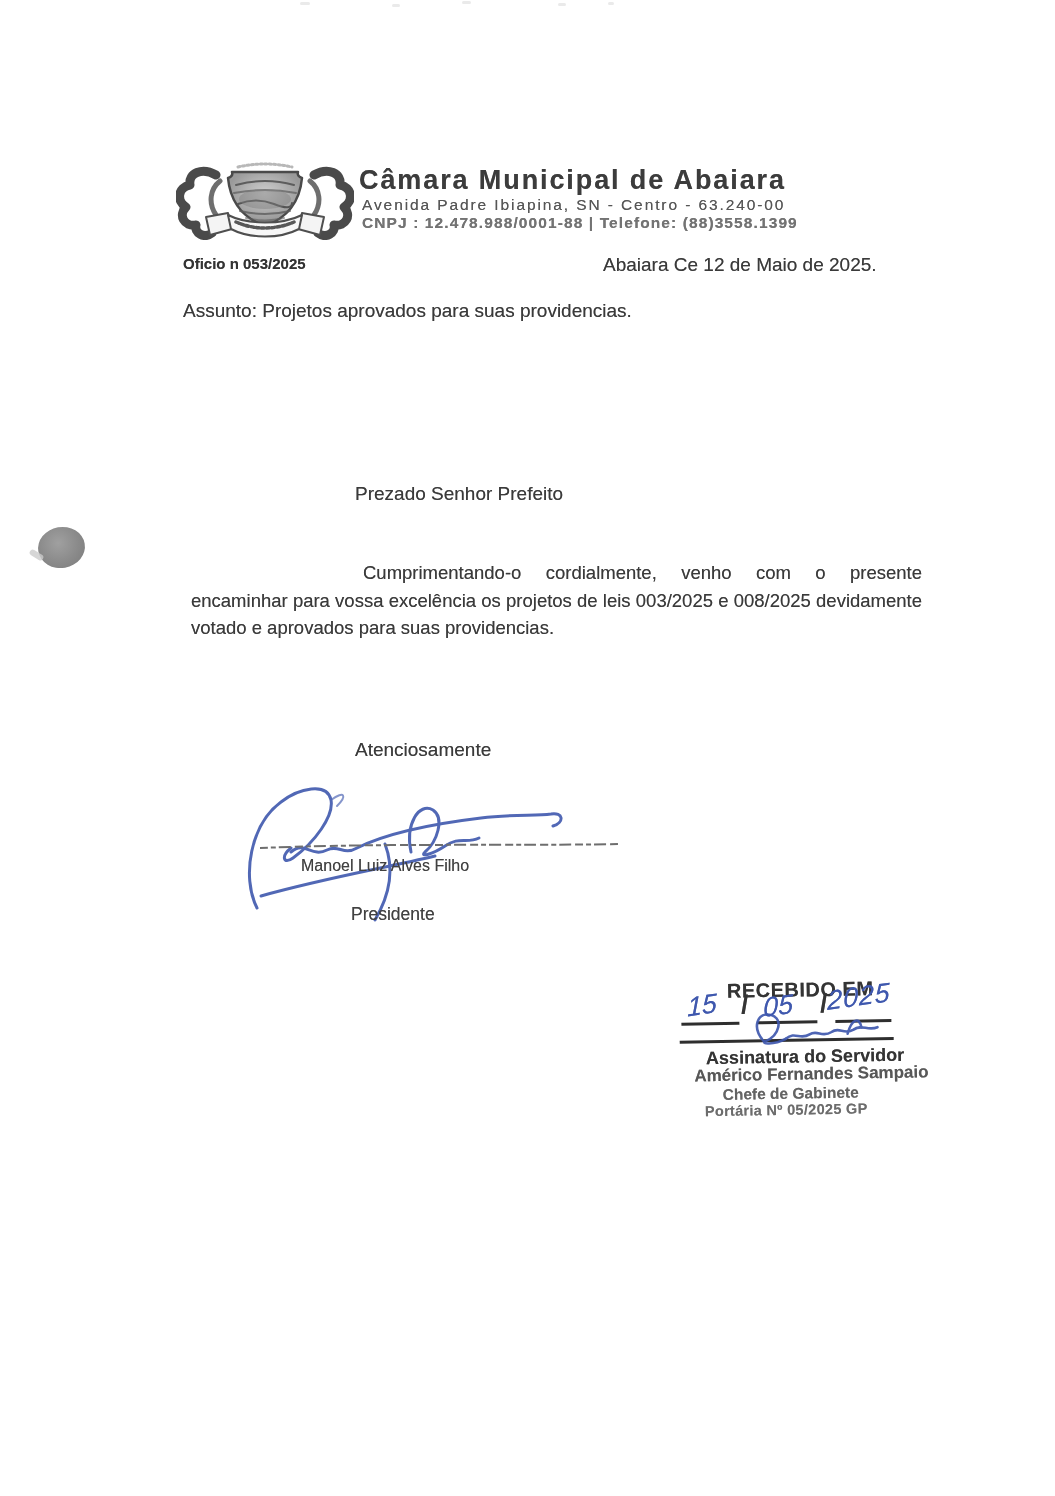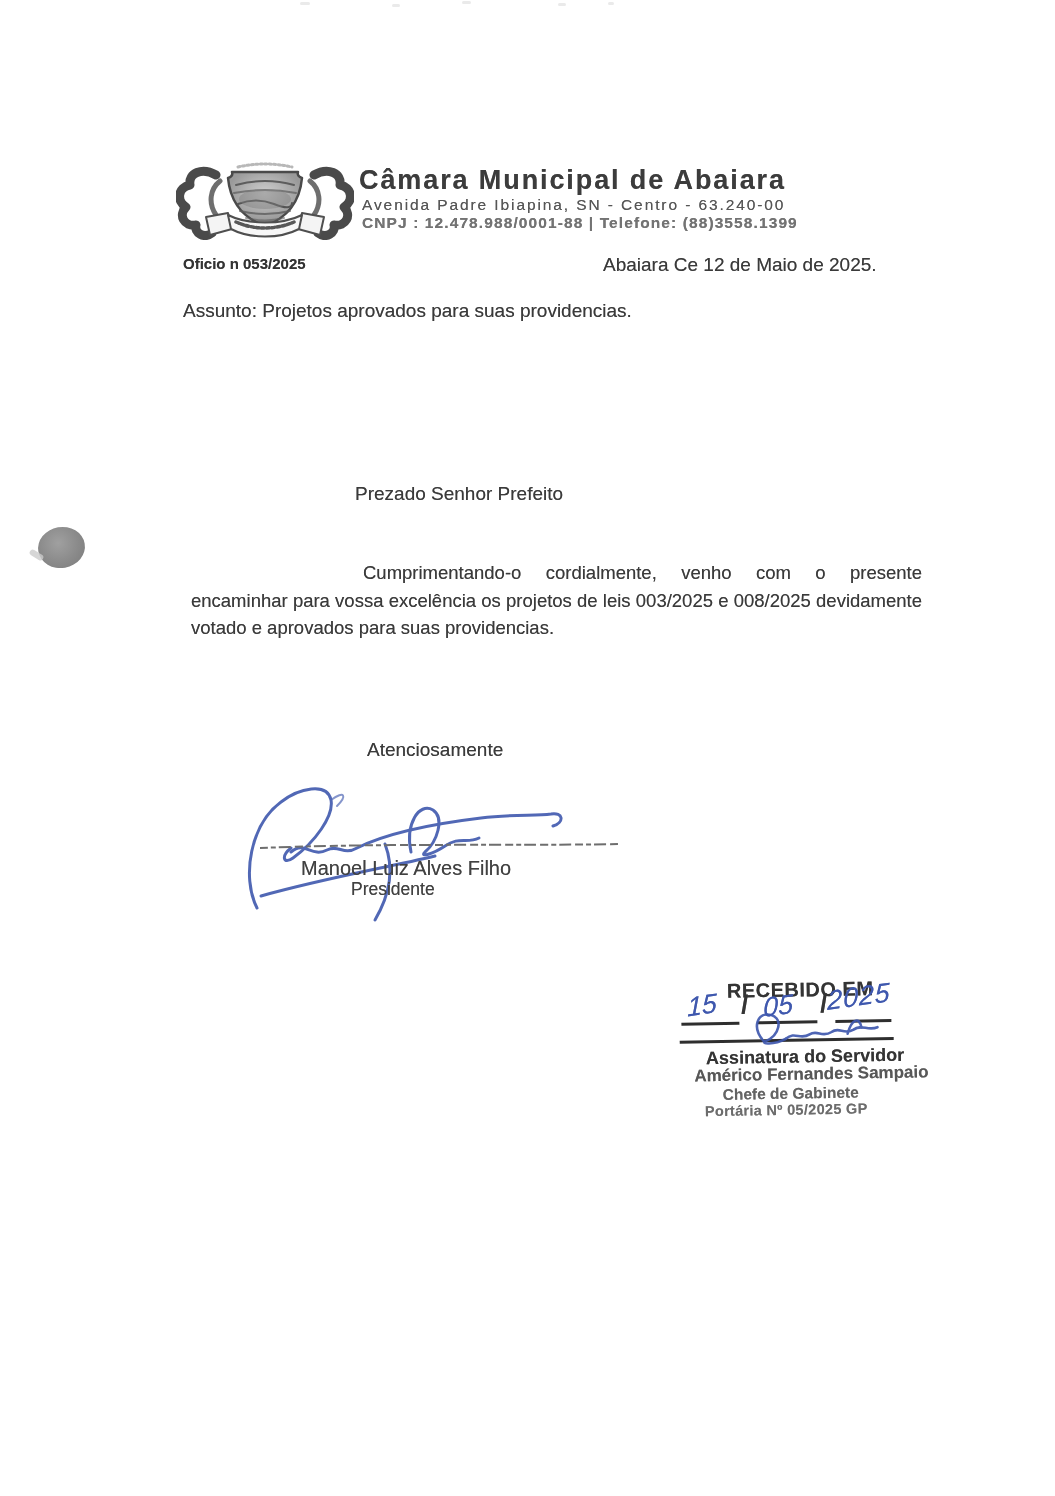--- a/index.html
+++ b/index.html
@@ -28,26 +28,26 @@
   .city-date{position:absolute;left:583px;top:254px;font-size:19px;color:#3a3a3a;margin-left:20px;}
   .subject{position:absolute;left:183px;top:300px;font-size:19px;color:#3a3a3a;}
 
   .addr{position:absolute;left:183px;top:373px;font-size:18.5px;line-height:21.5px;color:#3a3a3a;}
   .greeting{position:absolute;left:355px;top:483px;font-size:19px;color:#3a3a3a;}
 
   .para{position:absolute;left:183px;width:731px;font-size:18.5px;color:#3a3a3a;margin:8px;
         text-align:justify;text-indent:172px;}
   .p1{top:551px;line-height:27.5px;}
   .p2{top:641px;line-height:29px;}
-  .closing{position:absolute;left:355px;top:739px;font-size:19px;color:#3a3a3a;margin-left:12px;}
+  .closing{position:absolute;left:355px;top:739px;font-size:19px;color:#3a3a3a;}
 
   .sig-svg{position:absolute;left:235px;top:776px;width:450px;height:150px;overflow:visible;}
   .sig-line{position:absolute;left:258px;top:840px;width:364px;height:12px;overflow:visible;}
-  .sig-name{position:absolute;left:301px;top:857px;font-size:20px;color:#414141;}
-  .sig-title{position:absolute;left:351px;top:879px;font-size:17.5px;color:#414141;}
+  .sig-name{position:absolute;left:301px;top:857px;font-size:16px;color:#414141;}
+  .sig-title{position:absolute;left:351px;top:904px;font-size:17.5px;color:#414141;}
 
   
   .stamp{position:absolute;left:678px;top:974px;width:310px;height:165px;transform:rotate(-1deg);color:#343434;}
   .stamp .t{position:absolute;left:50px;top:4px;font-size:20px;font-weight:bold;letter-spacing:.5px;}
   .seg{position:absolute;top:26px;height:20px;border-bottom:3px solid #2e2e2e;}
   .seg1{left:4px;width:58px;} .seg2{left:80px;width:60px;} .seg3{left:158px;width:56px;}
   .slash{position:absolute;top:14px;font-size:26px;font-weight:bold;}
   .slash1{left:64px;} .slash2{left:143px;}
   .hand{position:absolute;color:#3f58ae;font-size:27px;font-style:italic;
         transform:rotate(-7deg) skewX(-8deg);text-shadow:0 0 .6px rgba(63,88,174,.7);}

